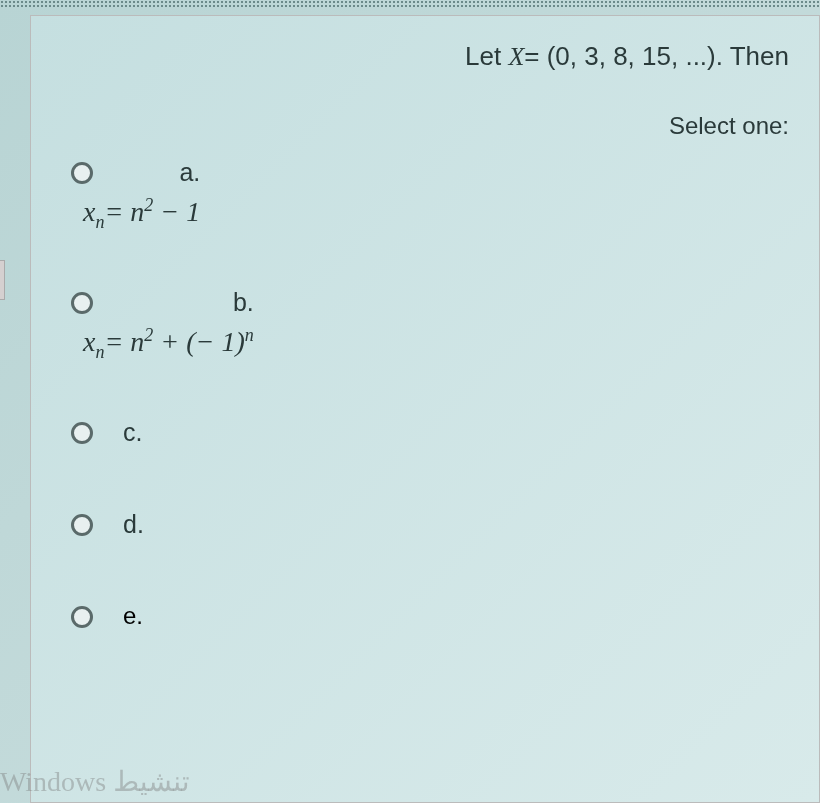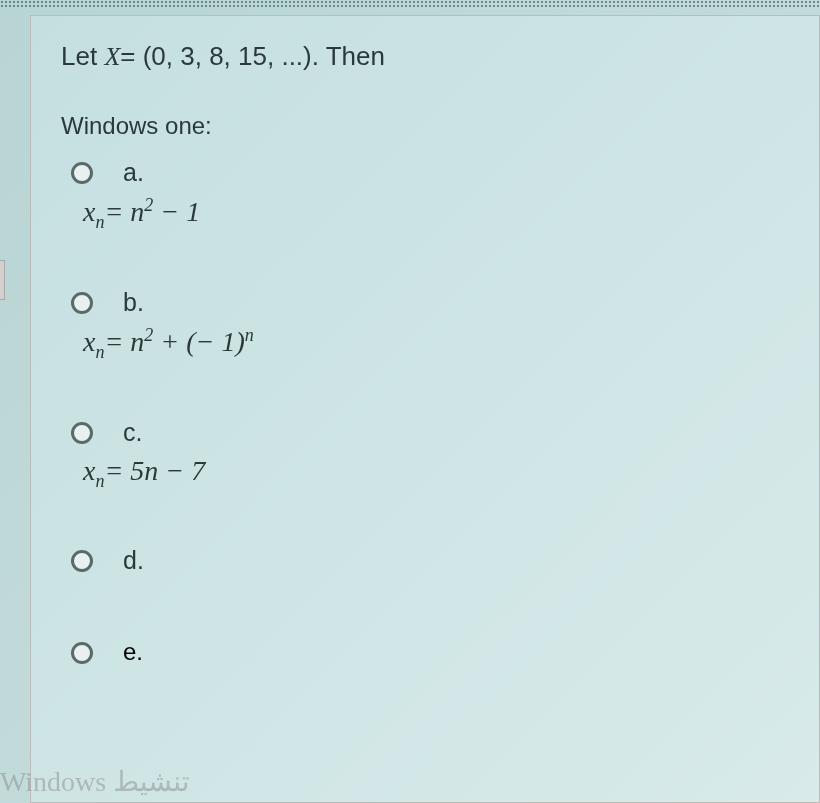--- a/index.html
+++ b/index.html
@@ -1,18 +1,19 @@
 <!DOCTYPE html>
 <html><head>
   <meta charset="utf-8">
   <style>
     * {
       margin: 0;
       padding: 0;
       box-sizing: border-box;
+      text-align: right;
     }
     body {
       width: 820px;
       height: 803px;
       background: linear-gradient(to bottom right, #b8d4d4, #cde0e0);
       font-family: Arial, sans-serif;
       position: relative;
       overflow: hidden;
     }
     .dotted-border {
@@ -116,21 +117,21 @@
 <body>
 
 <div class="dotted-border"></div>
 <div class="sidebar-frag"></div>
 
 <div class="question-container">
   <div class="question-text">
     <span>Let </span><span class="italic">X</span><span>= (0, 3, 8, 15, ...). Then</span>
   </div>
 
-  <div class="select-label">Windows one:</div>
+  <div class="select-label">Select one:</div>
 
   <div class="option">
     <div class="radio"></div>
     <div class="option-content">
       <div class="option-letter">a.</div>
       <div class="formula">
         <span>x</span><span class="sub">n</span><span>= n</span><span class="sup">2</span><span> − 1</span>
       </div>
     </div>
   </div>
@@ -142,23 +143,20 @@
       <div class="formula">
         <span>x</span><span class="sub">n</span><span>= n</span><span class="sup">2</span><span> + (− 1)</span><span class="sup">n</span>
       </div>
     </div>
   </div>
 
   <div class="option">
     <div class="radio"></div>
     <div class="option-content">
       <div class="option-letter">c.</div>
-      <div class="formula">
-        <span>x</span><span class="sub">n</span><span>= 5n − 7</span>
-      </div>
     </div>
   </div>
 
   <div class="option">
     <div class="radio"></div>
     <div class="option-content">
       <div class="option-letter">d.</div>
     </div>
   </div>
 

